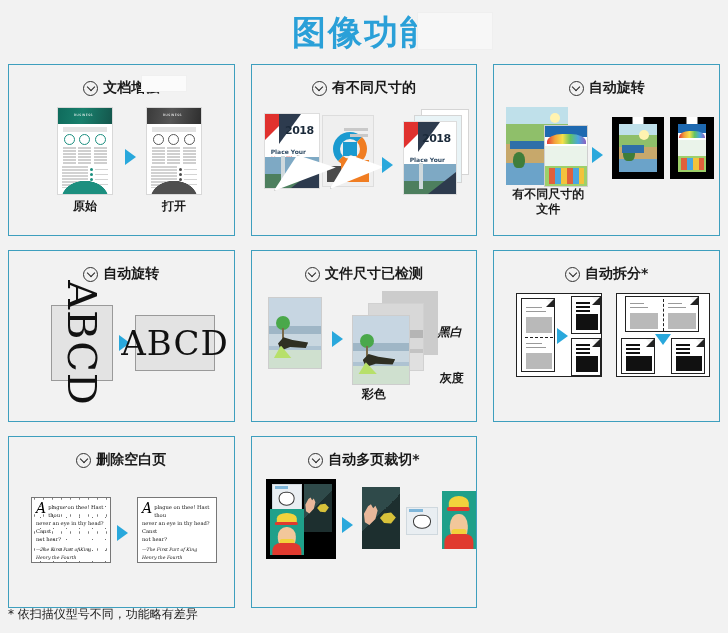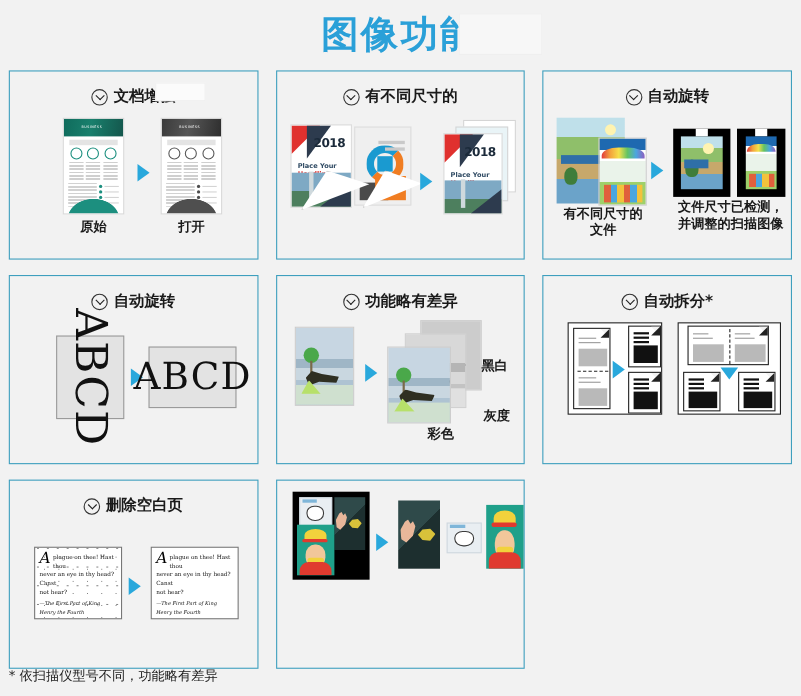--- a/index.html
+++ b/index.html
@@ -379,24 +379,20 @@
         <div class="tab"></div>
         <div class="ph-card" style="position:relative;width:28px;height:48px;">
           <div class="rain"></div>
           <div class="ppl"></div>
         </div>
       </div>
       <div class="cap" style="left:2px;top:84px;width:96px;">
         <div>有不同尺寸的</div>
         <div>文件</div>
       </div>
-      <div class="cap" style="left:110px;top:78px;width:112px;">
-        <div>文件尺寸已检测，</div>
-        <div>并调整的扫描图像</div>
-      </div>
     </div>
   </div>
 
 
   <div class="card">
     <div class="card-head">
       <span class="chev"></span>
       <span class="card-title">自动旋转</span>
     </div>
     <div class="stage">
@@ -406,21 +402,21 @@
       <div class="arrow" style="left:106px;top:46px;"></div>
       <div class="abcd-box" style="left:122px;top:26px;width:80px;height:56px;">
         <span class="abcd-up">ABCD</span>
       </div>
     </div>
   </div>
 
   <div class="card">
     <div class="card-head">
       <span class="chev"></span>
-      <span class="card-title">功能略有差异</span>
+      <span class="card-title">文件尺寸已检测</span>
     </div>
     <div class="stage">
       <div class="beach" style="left:12px;top:8px;width:54px;height:72px;">
         <div class="palm"></div>
         <div class="sand"></div>
         <div class="croc"></div>
         <div class="fin"></div>
       </div>
       <div class="arrow" style="left:76px;top:42px;"></div>
       <div class="beach bw" style="left:126px;top:2px;width:56px;height:64px;">
@@ -434,23 +430,23 @@
         <div class="sand"></div>
         <div class="croc"></div>
         <div class="fin"></div>
       </div>
       <div class="beach" style="left:96px;top:26px;width:58px;height:70px;">
         <div class="palm"></div>
         <div class="sand"></div>
         <div class="croc"></div>
         <div class="fin"></div>
       </div>
-      <div class="cap" style="left:182px;top:36px;">黑白</div>
+      <div class="cap" style="left:182px;top:36px;font-style:italic;">黑白</div>
       <div class="cap" style="left:184px;top:82px;">灰度</div>
-      <div class="cap" style="left:106px;top:98px;margin-left:27px;">彩色</div>
+      <div class="cap" style="left:106px;top:98px;">彩色</div>
     </div>
   </div>
 
   <div class="card">
     <div class="card-head">
       <span class="chev"></span>
       <span class="card-title">自动拆分*</span>
     </div>
     <div class="stage">
 
@@ -544,20 +540,24 @@
         <p>never an eye in thy head? Canst</p>
         <p>not hear?</p>
         <p class="src">—The First Part of King Henry the Fourth</p>
         <p class="num">2.1</p>
 
       </div>
     </div>
   </div>
 
   <div class="card">
+    <div class="card-head">
+      <span class="chev"></span>
+      <span class="card-title">自动多页裁切*</span>
+    </div>
     <div class="stage">
       <div class="blackbed" style="left:10px;top:4px;width:70px;height:80px;">
         <div class="photo-dog" style="left:6px;top:5px;width:30px;height:28px;">
           <div class="hdr"></div>
           <div class="d"></div>
         </div>
         <div class="photo-fish" style="left:38px;top:5px;width:28px;height:48px;">
           <div class="hand"></div>
           <div class="fish"></div>
         </div>

